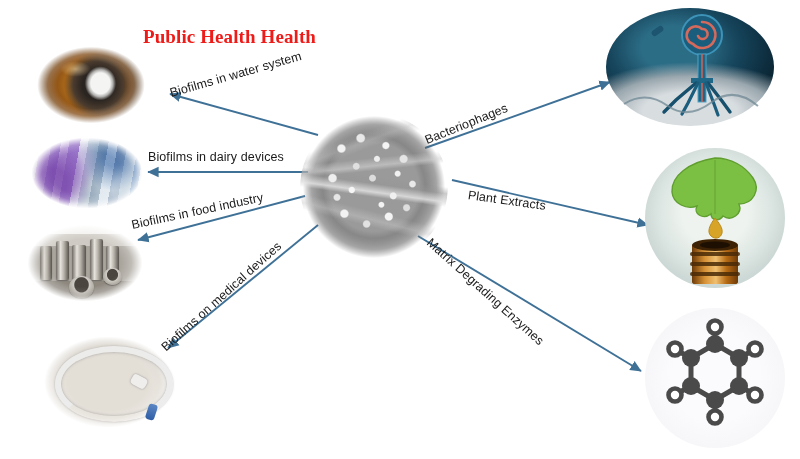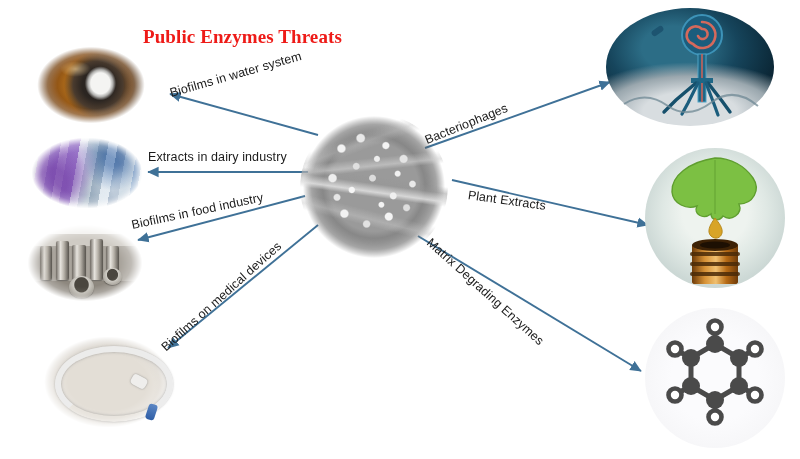--- a/index.html
+++ b/index.html
@@ -188,42 +188,42 @@
   #node-enzyme .vig{
     border-radius:50%;
     background:radial-gradient(ellipse 52% 52% at 50% 50%, #fbfbfd 0 60%, #f6f6f8 100%);
   }
 </style>
 </head>
 <body>
 
 <div id="figure">
 
-  <div class="heading" id="heading-threats">Public Enzymes Threats</div>
+  <div class="heading" id="heading-threats">Public Health Health</div>
 
   <svg id="arrow-layer" width="800" height="459" viewBox="0 0 800 459">
     <defs>
       <marker id="ah" markerWidth="7" markerHeight="7" refX="5.6" refY="3" orient="auto" markerUnits="strokeWidth">
         <path d="M0,0.3 L6,3 L0,5.7 Z" fill="#3f7197"></path>
       </marker>
     </defs>
 
     <line x1="318" y1="135" x2="170" y2="94" stroke="#3f7197" stroke-width="1.9" marker-end="url(#ah)"></line>
     <line x1="308" y1="172" x2="148" y2="172" stroke="#3f7197" stroke-width="1.9" marker-end="url(#ah)"></line>
     <line x1="305" y1="196" x2="138" y2="240" stroke="#3f7197" stroke-width="1.9" marker-end="url(#ah)"></line>
     <line x1="318" y1="225" x2="168" y2="348" stroke="#3f7197" stroke-width="1.9" marker-end="url(#ah)"></line>
 
     <line x1="425" y1="148" x2="610" y2="82" stroke="#3f7197" stroke-width="1.9" marker-end="url(#ah)"></line>
     <line x1="452" y1="180" x2="648" y2="225" stroke="#3f7197" stroke-width="1.9" marker-end="url(#ah)"></line>
     <line x1="418" y1="236" x2="641" y2="371" stroke="#3f7197" stroke-width="1.9" marker-end="url(#ah)"></line>
   </svg>
 
   <div class="arrow-label" style="left:172px;top:86px;transform:rotate(-16deg);">Biofilms in water system</div>
 
-  <div class="arrow-label" style="left:148px;top:150px;">Extracts in dairy industry</div>
+  <div class="arrow-label" style="left:148px;top:150px;">Biofilms in dairy devices</div>
 
   <div class="arrow-label" style="left:133px;top:218px;transform:rotate(-12deg);">Biofilms in food industry</div>
 
   <div class="arrow-label" style="left:168px;top:340px;transform:rotate(-42deg);">Biofilms on medical devices</div>
 
   <div class="arrow-label" style="left:428px;top:133px;transform:rotate(-22deg);">Bacteriophages</div>
 
   <div class="arrow-label" style="left:467px;top:188px;transform:rotate(8deg);">Plant Extracts</div>
 
   <div class="arrow-label" style="left:424px;top:232px;transform:rotate(42deg);">Matrix Degrading Enzymes</div>

